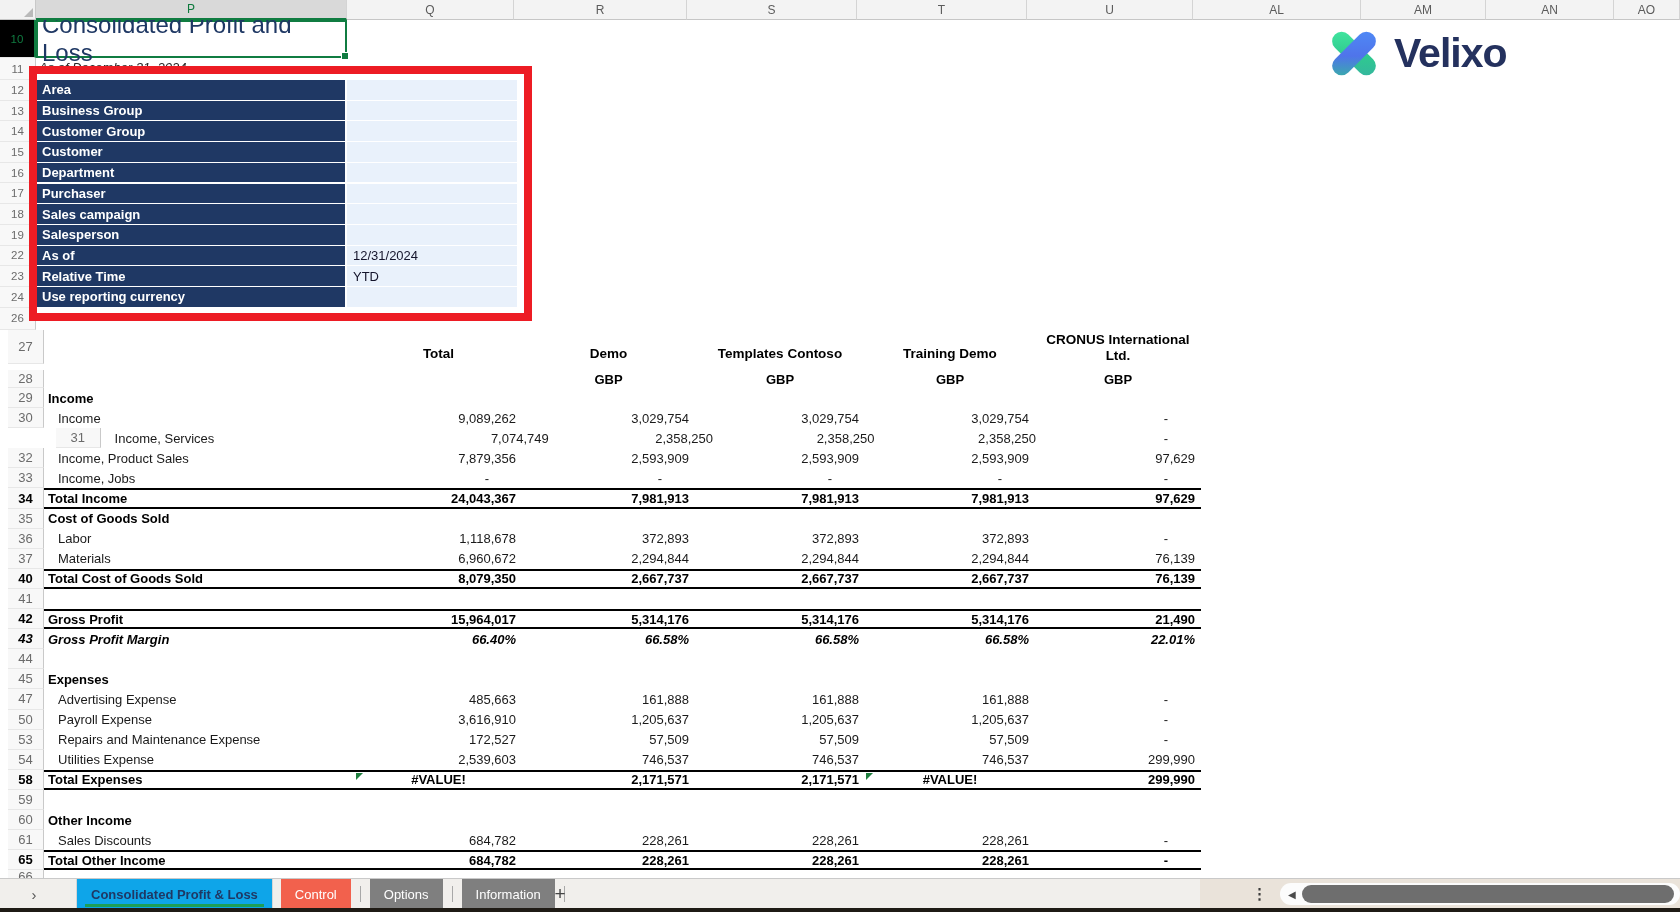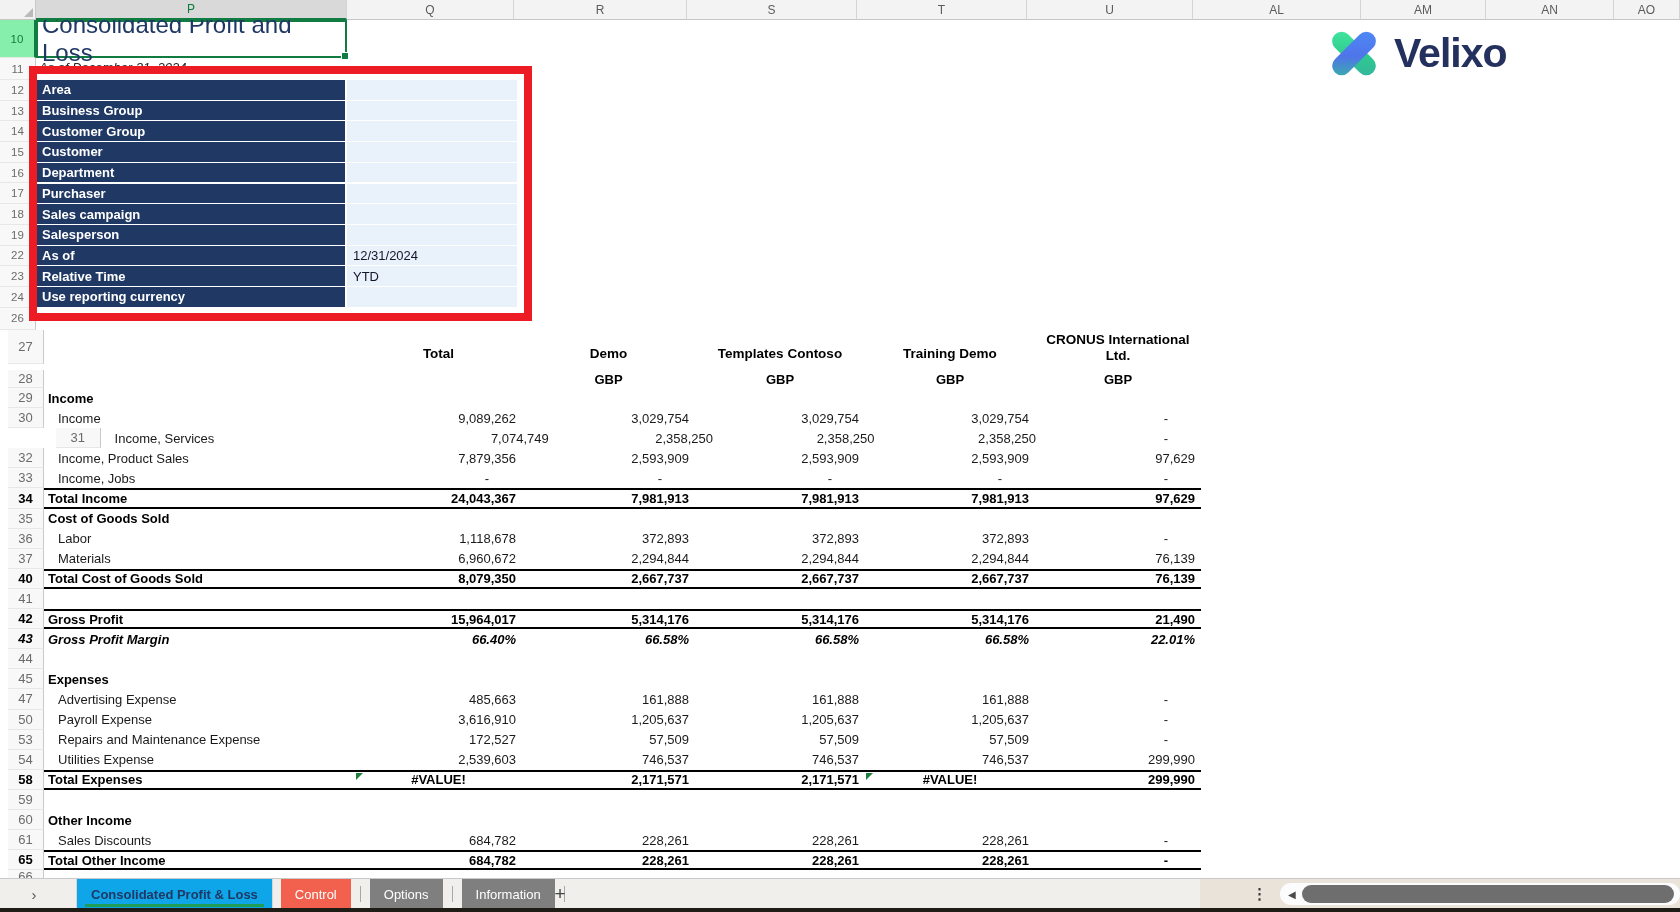--- a/index.html
+++ b/index.html
@@ -9,21 +9,21 @@
   .colheads{position:absolute;left:0;top:0;height:20px;display:flex;z-index:3;}
   .corner{width:36px;height:20px;background:#F2F2F2;border-right:1px solid #C9C9C9;border-bottom:1px solid #C6C6C6;position:relative;box-sizing:border-box;}
   .corner::after{content:"";position:absolute;right:2px;bottom:2px;width:0;height:0;border-bottom:9px solid #B9B9B9;border-left:9px solid transparent;}
   .ch{height:20px;box-sizing:border-box;background:#F3F3F3;border-right:1px solid #D4D4D4;border-bottom:1px solid #C6C6C6;
       display:flex;align-items:center;justify-content:center;font-size:12px;color:#5b5b5b;}
   .ch.sel{background:#D9D9D9;color:#0E7A3D;border-bottom:2px solid #107C41;}
   
   .rowheads{position:absolute;left:0;top:20px;display:flex;flex-direction:column;z-index:3;}
   .rh{width:36px;box-sizing:border-box;background:#F8F8F8;border-right:1px solid #C9C9C9;border-bottom:1px solid #E7E7E7;
       display:flex;align-items:center;justify-content:center;font-size:11.5px;color:#6b6b6b;}
-  .rh.sel{background:#86efac;color:#107C41;border-right:2px solid #107C41;}
+  .rh.sel{background:#000000;color:#107C41;border-right:2px solid #107C41;}
   
   .title-cell{position:absolute;left:36px;top:20px;width:311px;height:38px;box-sizing:border-box;border:2px solid #107C41;
       display:flex;align-items:center;padding-left:4px;font-size:24px;color:#1F3864;background:#fff;z-index:2;}
   .title-cell::after{content:"";position:absolute;right:-4px;bottom:-4px;width:6px;height:6px;background:#107C41;border:1px solid #fff;}
   .subtitle{position:absolute;left:39px;top:60px;font-size:13px;font-style:italic;color:#262626;z-index:1;}
   
   .redbox{position:absolute;left:29px;top:66px;width:503px;height:255px;box-sizing:border-box;border:8px solid #ED1C24;z-index:5;pointer-events:none;}
   
   .fbar{position:absolute;left:36px;width:309px;height:19.7px;background:#1F3864;color:#fff;font-size:13px;font-weight:bold;
         display:flex;align-items:center;padding-left:6px;box-sizing:border-box;z-index:2;}

